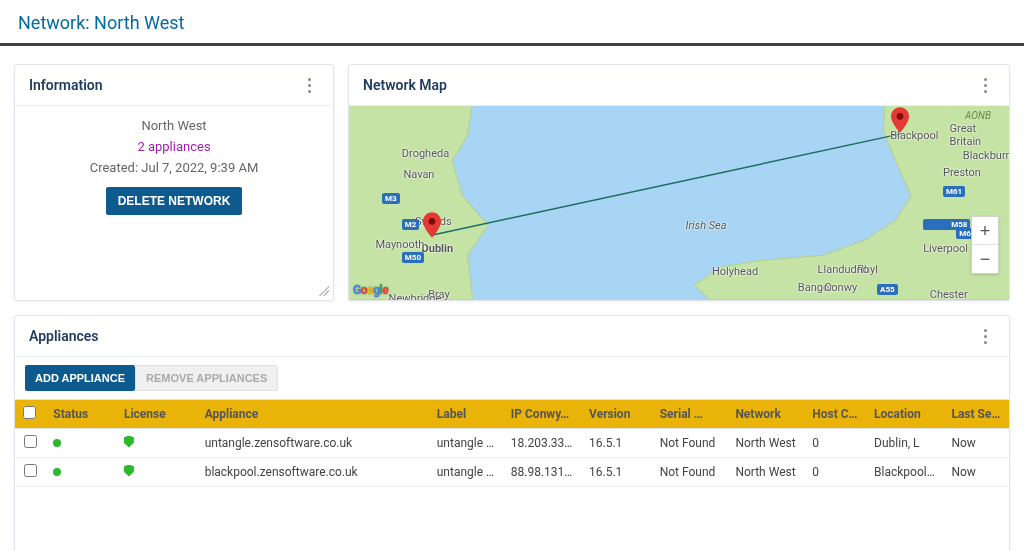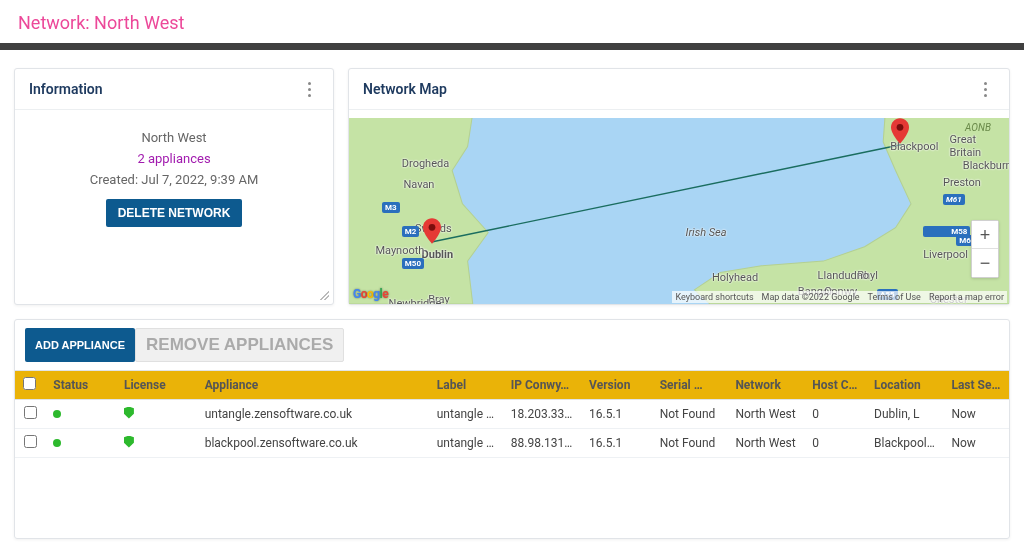--- a/index.html
+++ b/index.html
@@ -8,35 +8,34 @@
     background: #fff;
     width: 1024px;
     height: 551px;
     overflow: hidden;
     color: #333;
     font-size: 13px;
   }
   .page-title {
     font-size: 18px;
     font-weight: 400;
-    color: #ec4899;
+    color: #0369a1;
     padding: 12px 18px 10px;
-    border-bottom: 7px solid #404040;
+    border-bottom: 3px solid #404040;
   }
   .content {
     display: flex;
     gap: 14px;
     padding: 18px 14px 12px;
   }
   .card {
     background: #fff;
     border: 1px solid #e1e4e8;
     border-radius: 3px;
     box-shadow: 0 1px 3px rgba(0,0,0,0.06);
-    gap: 8px;
   }
   .info-card { width: 320px; height: 237px; display: flex; flex-direction: column; }
   .map-card { flex: 1; height: 237px; display: flex; flex-direction: column; }
   .card-header {
     display: flex;
     justify-content: space-between;
     align-items: center;
     padding: 10px 14px;
     border-bottom: 1px solid #eceff1;
   }
@@ -171,21 +170,21 @@
     display: flex; 
     border-bottom: none;
   }
   .add-btn {
     background: #0d5a8f; color: #fff; border: none;
     padding: 6px 10px; font-size: 11px; font-weight: 700;
     border-radius: 2px; cursor: pointer;
   }
   .remove-btn {
     background: #f0f0f0; color: #aaa; border: 1px solid #e0e0e0;
-    padding: 6px 10px; font-size: 17px; font-weight: 700;
+    padding: 6px 10px; font-size: 11px; font-weight: 700;
     border-radius: 2px; cursor: default;
   }
   table.appliance-table {
     width: 100%;
     border-collapse: collapse;
     font-size: 12px;
   }
   table.appliance-table th {
     text-align: left;
     font-weight: 700;
@@ -301,21 +300,21 @@
           <div class="map-label" style="left: 4%; top: 68%;">Maynooth</div>
           <div class="map-label" style="left: 10%; top: 56%;">Swords</div>
           <div class="map-label" style="left: 12%; top: 94%;">Bray</div>
           <div class="map-label" style="left: 6%; top: 96%;">Newbridge</div>
           <div class="map-label" style="left: 91%; top: 8%;">Great Britain</div>
         </div>
       <div id="map-roads">
           <div class="map-road-badge" style="left: 5%; top: 45%;">M3</div>
           <div class="map-road-badge" style="left: 8%; top: 58%;">M2</div>
           <div class="map-road-badge" style="left: 8%; top: 75%;">M50</div>
-          <div class="map-road-badge" style="left: 90%; top: 41%; font-style: italic;">M61</div>
+          <div class="map-road-badge" style="left: 90%; top: 41%;">M61</div>
           <div class="map-road-badge" style="left: 87%; top: 58%; padding-left: 28px;">M58</div>
           <div class="map-road-badge" style="left: 92%; top: 63%;">M62</div>
           <div class="map-road-badge" style="left: 80%; top: 92%;">A55</div>
         </div>
       <div id="map-pins">
           <div class="map-pin" style="left: 12.5%; top: 68%;"><svg viewBox="0 0 24 34">
               <path d="M12 0C5.4 0 0 5.4 0 12c0 9 12 22 12 22s12-13 12-22C24 5.4 18.6 0 12 0z" fill="#e53935"></path>
               <circle cx="12" cy="12" r="4.5" fill="#7a0d0d"></circle>
             </svg></div>
           <div class="map-pin" style="left: 83.5%; top: 14%;"><svg viewBox="0 0 24 34">
@@ -325,32 +324,34 @@
         </div>
 
       <div class="map-zoom">
         <button>+</button>
         <button>−</button>
       </div>
 
       <div class="map-google-logo">
         <span class="g1">G</span><span class="g2">o</span><span class="g3">o</span><span class="g4">g</span><span class="g5">l</span><span class="g6">e</span>
       </div>
-      <div class="map-credits">
-        <span>Keyboard shortcuts</span>
-        <span>Map data ©2022 Google</span>
-        <span>Terms of Use</span>
-        <span>Report a map error</span>
-      </div>
     </div>
   </div>
 
 </div>
 
 <div class="appliances-card">
+  <div class="card-header">
+    <div class="card-header-title">Appliances</div>
+    <div class="kebab">
+        <span></span>
+        <span></span>
+        <span></span>
+      </div>
+  </div>
   <div class="appliances-toolbar">
     <button class="add-btn">ADD APPLIANCE</button>
     <button class="remove-btn" disabled="">REMOVE APPLIANCES</button>
   </div>
   <table class="appliance-table">
     <colgroup>
       <col class="col-check">
         <col class="col-status">
         <col class="col-license">
         <col class="col-appliance">

